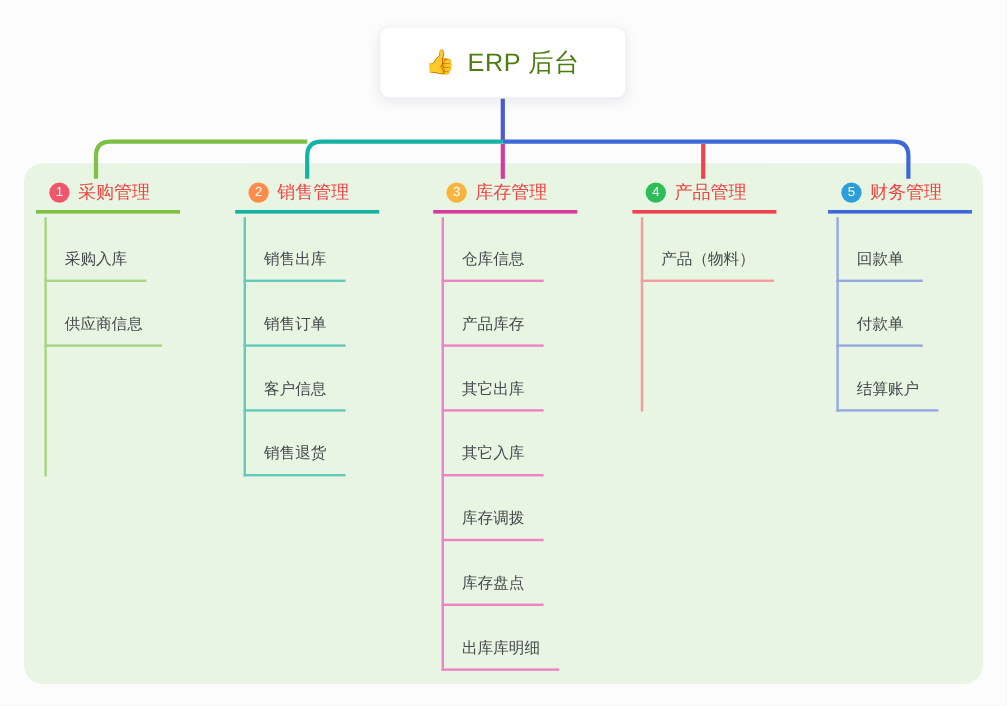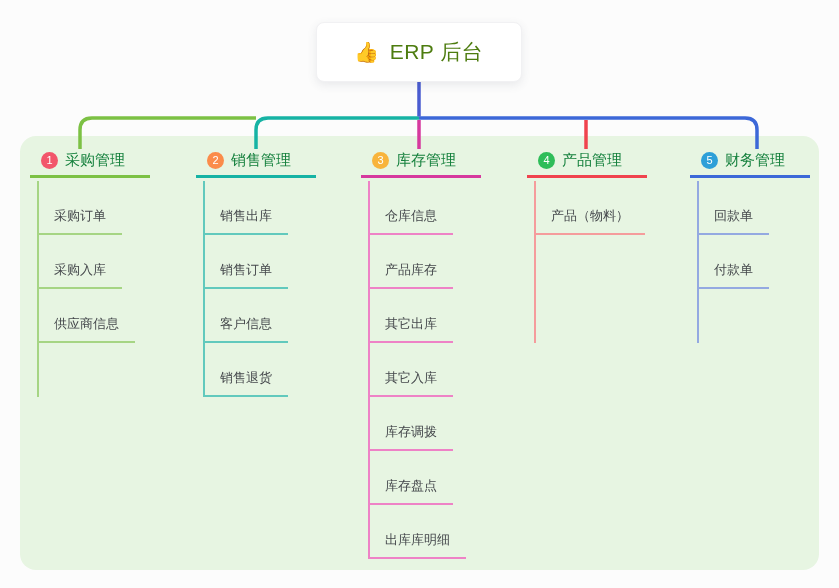--- a/index.html
+++ b/index.html
@@ -34,21 +34,21 @@
     width:120px; height:32px;
     display:flex; align-items:center; gap:7px; padding-left:11px;
     border-bottom:3px solid var(--main);
     cursor:default;
   }
   .badge {
     width:17px; height:17px; border-radius:50%;
     background:var(--badge); color:#fff;
     font-size:11px; line-height:17px; text-align:center; flex:0 0 17px;
   }
-  .branch-title { font-size:15px; color:#15803d; font-weight:500; white-space:nowrap;text-align:center; }
+  .branch-title { font-size:15px; color:#ef4444; font-weight:500; white-space:nowrap;text-align:center; }
   .vline {
     position:absolute; left:7px; top:35px; width:2px;
     background:var(--light);
   }
   .children { position:absolute; left:0; top:35px; width:150px; }
   .child { height:54px; position:relative; }
   .child-label {
     position:absolute; bottom:0; left:7px;
     padding:0 16px 8px 17px;
     border-bottom:2px solid var(--light);
@@ -79,23 +79,20 @@
   <span class="root-title">ERP 后台</span>
 </div>
 
 <div class="branch b1" style="--main: #7cc144; --light: #a6d584; --badge: #f2566b;">
   <div class="branch-header">
     <span class="badge">1</span>
     <span class="branch-title">采购管理</span>
   </div>
   <div class="vline" style="height: 216px;"></div>
   <div class="children">
-      <div class="child">
-        <span class="child-label">采购订单</span>
-      </div>
       <div class="child">
         <span class="child-label">采购入库</span>
       </div>
       <div class="child">
         <span class="child-label">供应商信息</span>
       </div>
     </div>
 </div>
 
 <div class="branch b2" style="--main: #16b3a4; --light: #62c9bd; --badge: #fb8c4a;">
@@ -170,14 +167,17 @@
     <span class="branch-title">财务管理</span>
   </div>
   <div class="vline" style="height: 162px;"></div>
   <div class="children">
       <div class="child">
         <span class="child-label">回款单</span>
       </div>
       <div class="child">
         <span class="child-label">付款单</span>
       </div>
+      <div class="child">
+        <span class="child-label">结算账户</span>
+      </div>
     </div>
 </div>
 
 </body></html>

